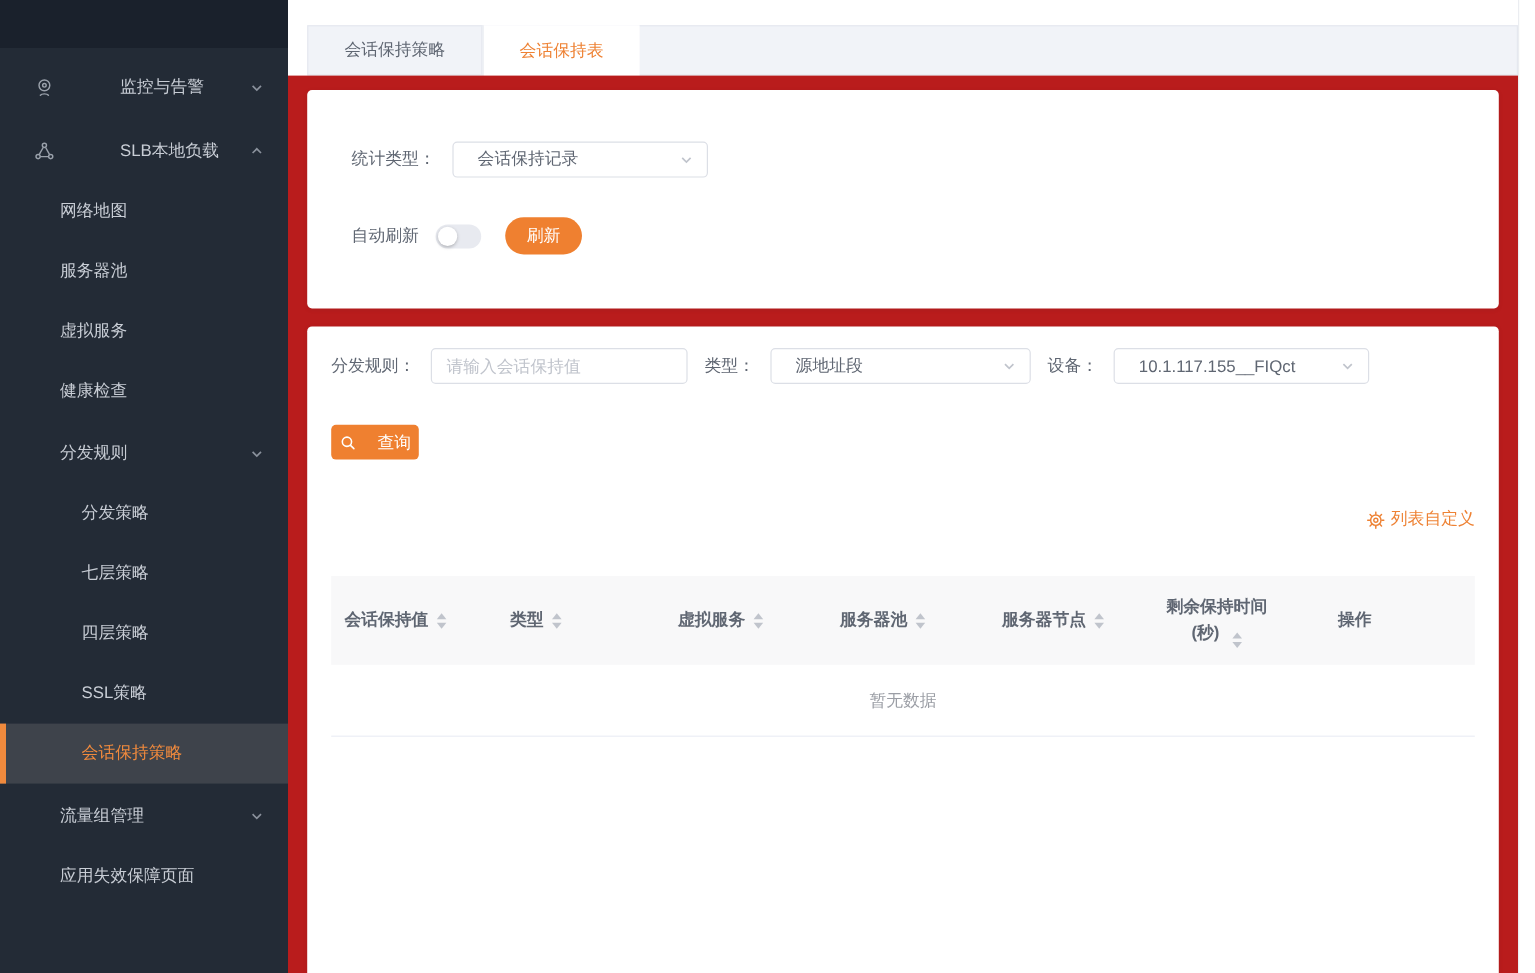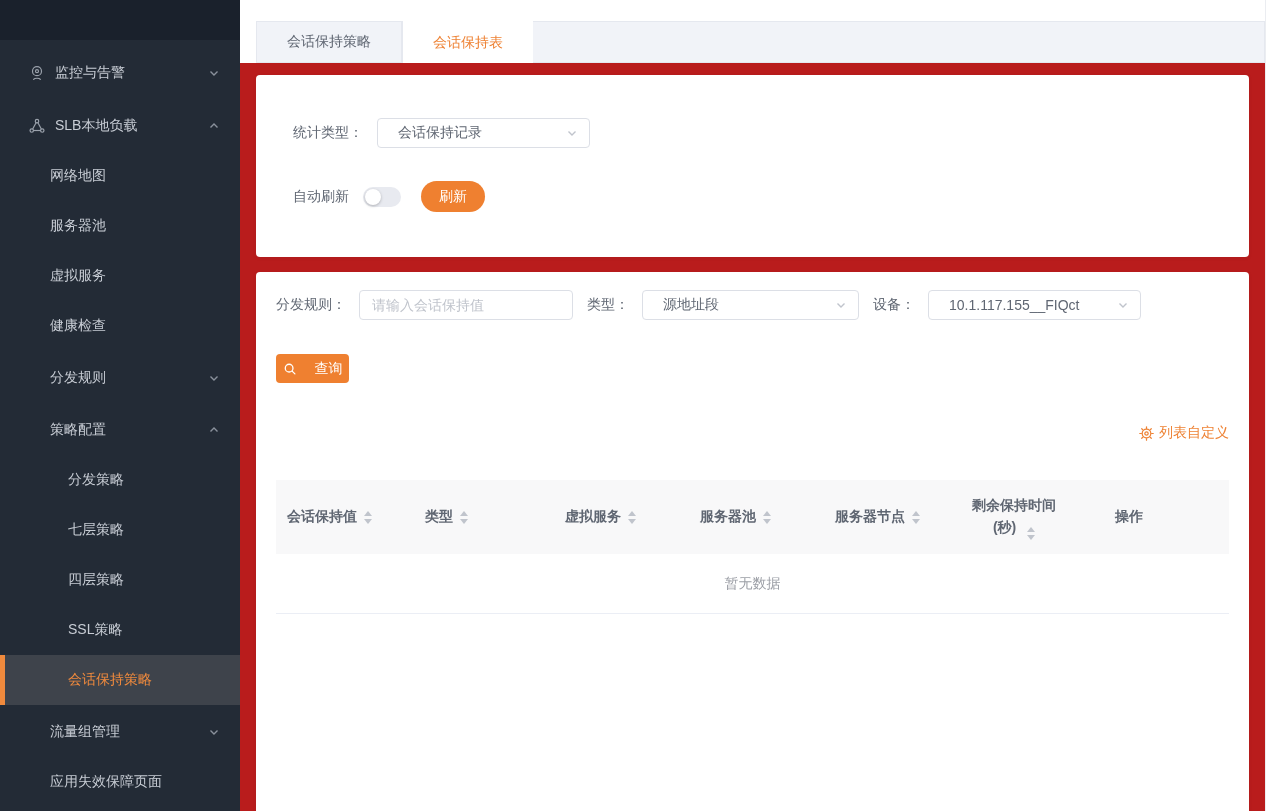--- a/index.html
+++ b/index.html
@@ -5,21 +5,21 @@
   * { box-sizing: border-box; margin: 0; padding: 0; }
   html, body { width: 1279px; height: 811px; overflow: hidden; }
   body { font-family: "Liberation Sans", "DejaVu Sans", sans-serif; font-size: 14px; background: #fff; }
   .app { display: flex; width: 1279px; height: 811px; }
 
   
   .sidebar { width: 240px; min-width: 240px; height: 100%; background: #232b36; position: relative; }
   .sidebar-top { height: 40px; background: #1a212c; }
   .nav { padding-top: 5px; }
   .nav-item { height: 50px; display: flex; align-items: center; color: #c8cdd5; cursor: pointer; position: relative; }
-  .nav-item.lvl1 { padding-left: 28px; margin-top: 3px; }
+  .nav-item.lvl1 { padding-left: 28px; margin-top: 3px; gap: 45px; }
   .nav-item.lvl2 { padding-left: 50px; }
   .nav-item.lvl3 { padding-left: 68px; }
   .nav-item.grp  { margin-top: 2px; text-align: center; }
   .nav-item .mi { width: 18px; height: 18px; margin-right: 9px; flex: 0 0 18px; }
   .nav-item .chev { position: absolute; right: 20px; top: 50%; margin-top: -6px; width: 12px; height: 12px; }
   .nav-item.active { background: #3e434b; color: #f08a3d; }
   .nav-item.active::before { content: ""; position: absolute; left: 0; top: 0; bottom: 0; width: 5px; background: #f08a3d; }
 
   
   .main { flex: 1; position: relative; background: #fff; }
@@ -132,28 +132,20 @@
 
       <div class="nav-item lvl2 grp">
         <span>分发规则</span>
         <span class="chev">
           <svg width="12" height="12" viewBox="0 0 12 12" fill="none" stroke="#8a919c" stroke-width="1.4">
               <polyline points="2.5,4.5 6,8 9.5,4.5"></polyline>
             </svg>
         </span>
       </div>
 
-      <div class="nav-item lvl2 grp">
-        <span>策略配置</span>
-        <span class="chev">
-          <svg width="12" height="12" viewBox="0 0 12 12" fill="none" stroke="#8a919c" stroke-width="1.4">
-              <polyline points="2.5,7.5 6,4 9.5,7.5"></polyline>
-            </svg>
-        </span>
-      </div>
 
       <div class="nav-item lvl3">
         <span>分发策略</span>
       </div>
       <div class="nav-item lvl3">
         <span>七层策略</span>
       </div>
       <div class="nav-item lvl3">
         <span>四层策略</span>
       </div>

